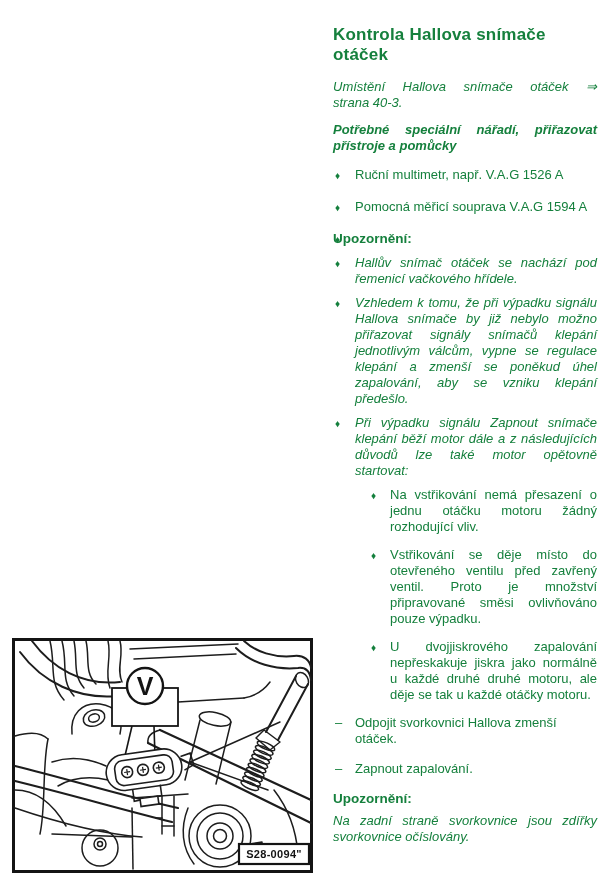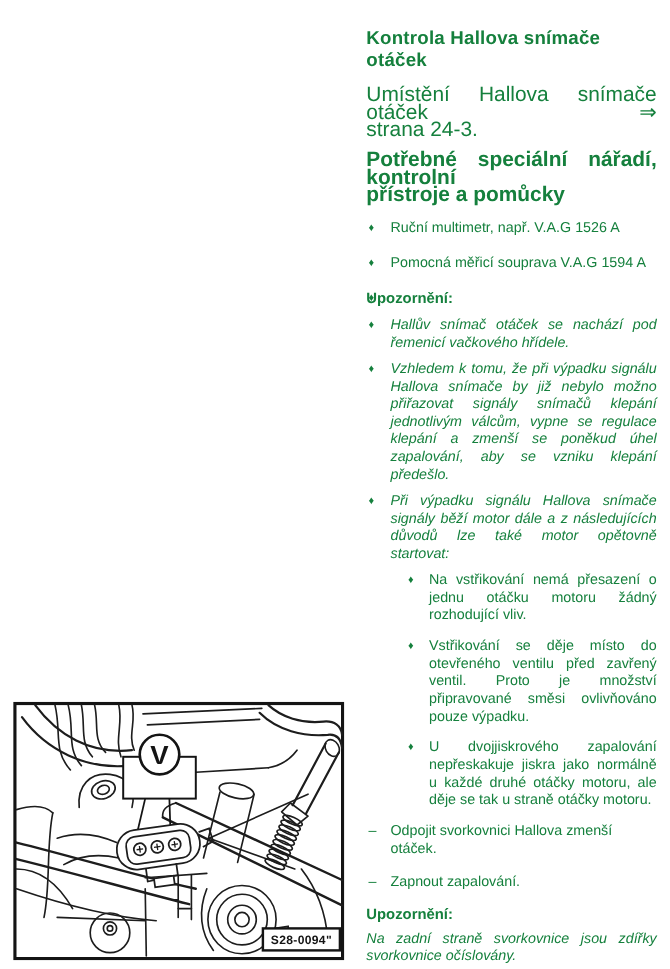--- a/index.html
+++ b/index.html
@@ -2,21 +2,21 @@
 <html><head>
 <meta charset="utf-8">
 <style>
   html,body{margin:0;padding:0;background:#ffffff;}
   .page{
     position:relative;width:609px;height:881px;background:#ffffff;
     font-family:"Liberation Sans",sans-serif;color:#15803d;overflow:hidden;
   }
   .col{position:absolute;left:333px;top:0;width:264px;padding-top:25px;}
   .title{font-size:17px;line-height:20px;font-weight:bold;margin:0 0 14px;letter-spacing:.2px;}
-  .line{font-size:19px;line-height:16px;}
+  .line{font-size:13px;line-height:16px;font-style:italic;}
   .jfull{text-align:justify;text-align-last:justify;}
   .para{font-size:13px;line-height:16px;text-align:justify;margin:0 0 11px;}
   .tools-h{font-size:13px;line-height:16px;font-weight:bold;margin:0 0 13px;}
   ul{list-style:none;margin:0;padding:0;}
   .blist li{position:relative;padding-left:22px;font-size:13px;line-height:16px;text-align:justify;}
   .blist .mk{position:absolute;left:2px;top:1px;font-size:10px;line-height:15px;}
   .tools li{margin-bottom:16px;}
   .tools li:last-child{margin-bottom:12px;}
   .note-h{font-size:13.5px;line-height:16px;font-weight:bold;margin:0 0 8px;}
   .it{font-style:italic;}
@@ -37,25 +37,25 @@
 <body>
 
 <div class="page">
 
   <div class="col">
 
     <h1 class="title">Kontrola Hallova snímače otáček</h1>
 
     <div class="para">
       <div class="line jfull">Umístění Hallova snímače otáček ⇒</div>
-      <div class="line">strana 24-3.</div>
+      <div class="line">strana 40-3.</div>
     </div>
 
     <h2 class="tools-h">
-      <div class="line jfull">Potřebné speciální nářadí, kontrolní</div>
+      <div class="line jfull">Potřebné speciální nářadí, přiřazovat</div>
       <div class="line">přístroje a pomůcky</div>
     </h2>
 
     <ul class="blist tools">
       <li>
         <span class="mk">♦</span>
         <span>Ruční multimetr, např. V.A.G 1526 A</span>
       </li>
       <li>
         <span class="mk">♦</span>
@@ -72,36 +72,36 @@
       <li>
         <span class="mk" style="font-style:normal">♦</span>
         <span>Hallův snímač otáček se nachází pod řemenicí vačkového hřídele.</span>
       </li>
       <li>
         <span class="mk" style="font-style:normal">♦</span>
         <span>Vzhledem k tomu, že při výpadku signálu Hallova snímače by již nebylo možno přiřazovat signály snímačů klepání jednotlivým válcům, vypne se regulace klepání a zmenší se poněkud úhel zapalování, aby se vzniku klepání předešlo.</span>
       </li>
       <li>
         <span class="mk" style="font-style:normal">♦</span>
-        <span>Při výpadku signálu Hallova snímače signály běží motor dále a z následujících důvodů lze také motor opětovně startovat:</span>
+        <span>Při výpadku signálu Zapnout snímače klepání běží motor dále a z následujících důvodů lze také motor opětovně startovat:</span>
       </li>
     </ul>
 
     <ul class="blist sub">
       <li>
         <span class="mk">♦</span>
         <span>Na vstřikování nemá přesazení o jednu otáčku motoru žádný rozhodující vliv.</span>
       </li>
       <li>
         <span class="mk">♦</span>
         <span>Vstřikování se děje místo do otevřeného ventilu před zavřený ventil. Proto je množství připravované směsi ovlivňováno pouze výpadku.</span>
       </li>
       <li>
         <span class="mk">♦</span>
-        <span>U dvojjiskrového zapalování nepřeskakuje jiskra jako normálně u každé druhé otáčky motoru, ale děje se tak u straně otáčky motoru.</span>
+        <span>U dvojjiskrového zapalování nepřeskakuje jiskra jako normálně u každé druhé druhé motoru, ale děje se tak u každé otáčky motoru.</span>
       </li>
     </ul>
 
     <ul class="dlist">
       <li>
         <span class="mk">–</span>
         <span>Odpojit svorkovnici Hallova zmenší otáček.</span>
       </li>
       <li>
         <span class="mk">–</span>

